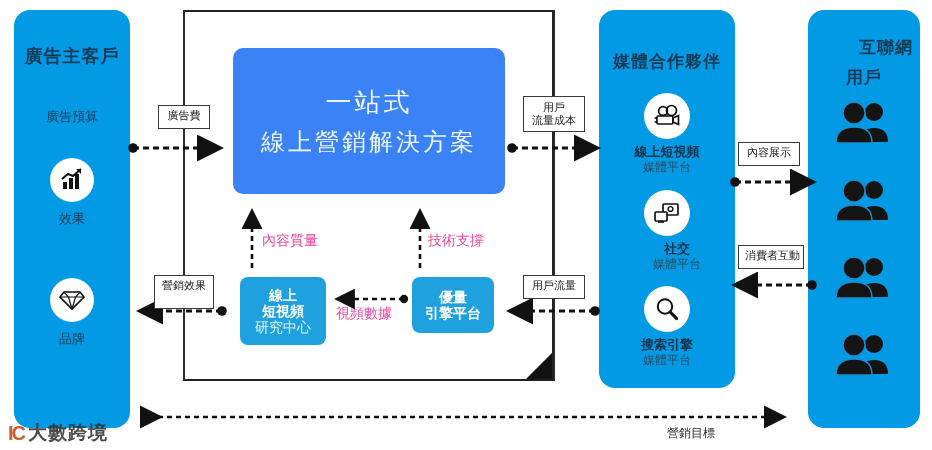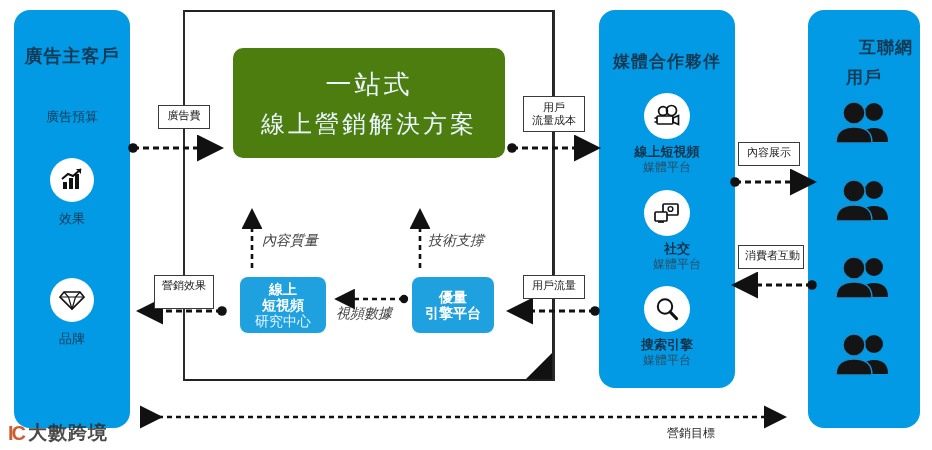--- a/index.html
+++ b/index.html
@@ -79,22 +79,22 @@
   #frame-corner {
     position: absolute;
     right: 0px; bottom: 0px;
     width: 0; height: 0;
     border-left: 26px solid transparent;
     border-bottom: 26px solid #111;
   }
   #hero-box {
     position: absolute;
     left: 233px; top: 48px;
-    width: 272px; height: 110px;
-    background: #4d7c0f;
+    width: 272px; height: 146px;
+    background: #3b82f6;
     border-radius: 10px;
     display: flex;
     flex-direction: column;
     align-items: center;
     justify-content: center;
     color: #eaf7ff;
   }
   #hero-box .line1 {
     font-size: 26px;
     letter-spacing: 3px;
@@ -137,24 +137,23 @@
     line-height: 1.2;
     padding: 3px 6px;
     box-sizing: border-box;
     font-family: "DejaVu Serif", "Liberation Serif", serif;
     white-space: nowrap;
     z-index: 4;
   }
   .flow-text {
     position: absolute;
     font-size: 14px;
-    color: #404040;
+    color: #ec4899;
     font-family: "DejaVu Serif", "Liberation Serif", serif;
     white-space: nowrap;
-    font-style: italic;
   }
   .goal-text {
     position: absolute;
     font-size: 12px;
     color: #2a2a2a;
     font-family: "DejaVu Serif", "Liberation Serif", serif;
     white-space: nowrap;
   }
   svg.arrow-layer {
     position: absolute;
@@ -255,21 +254,21 @@
       </svg>
     </div>
     <div class="icon-label" style="top:320px;">品牌</div>
   </div>
 
   <div id="hero-box">
     <div class="line1">一站式</div>
     <div class="line2">線上營銷解決方案</div>
   </div>
 
-  <div class="small-box" style="left:240px; top:277px; width:86px; height:56px;">
+  <div class="small-box" style="left:240px; top:277px; width:86px; height:68px;">
     <span class="sb1">線上</span>
     <span class="sb2">短視頻</span>
     <span class="sb3">研究中心</span>
   </div>
 
   <div class="small-box" style="left:412px; top:277px; width:82px; height:56px;">
     <span class="sb1">優量</span>
     <span class="sb2">引擎平台</span>
   </div>
 

